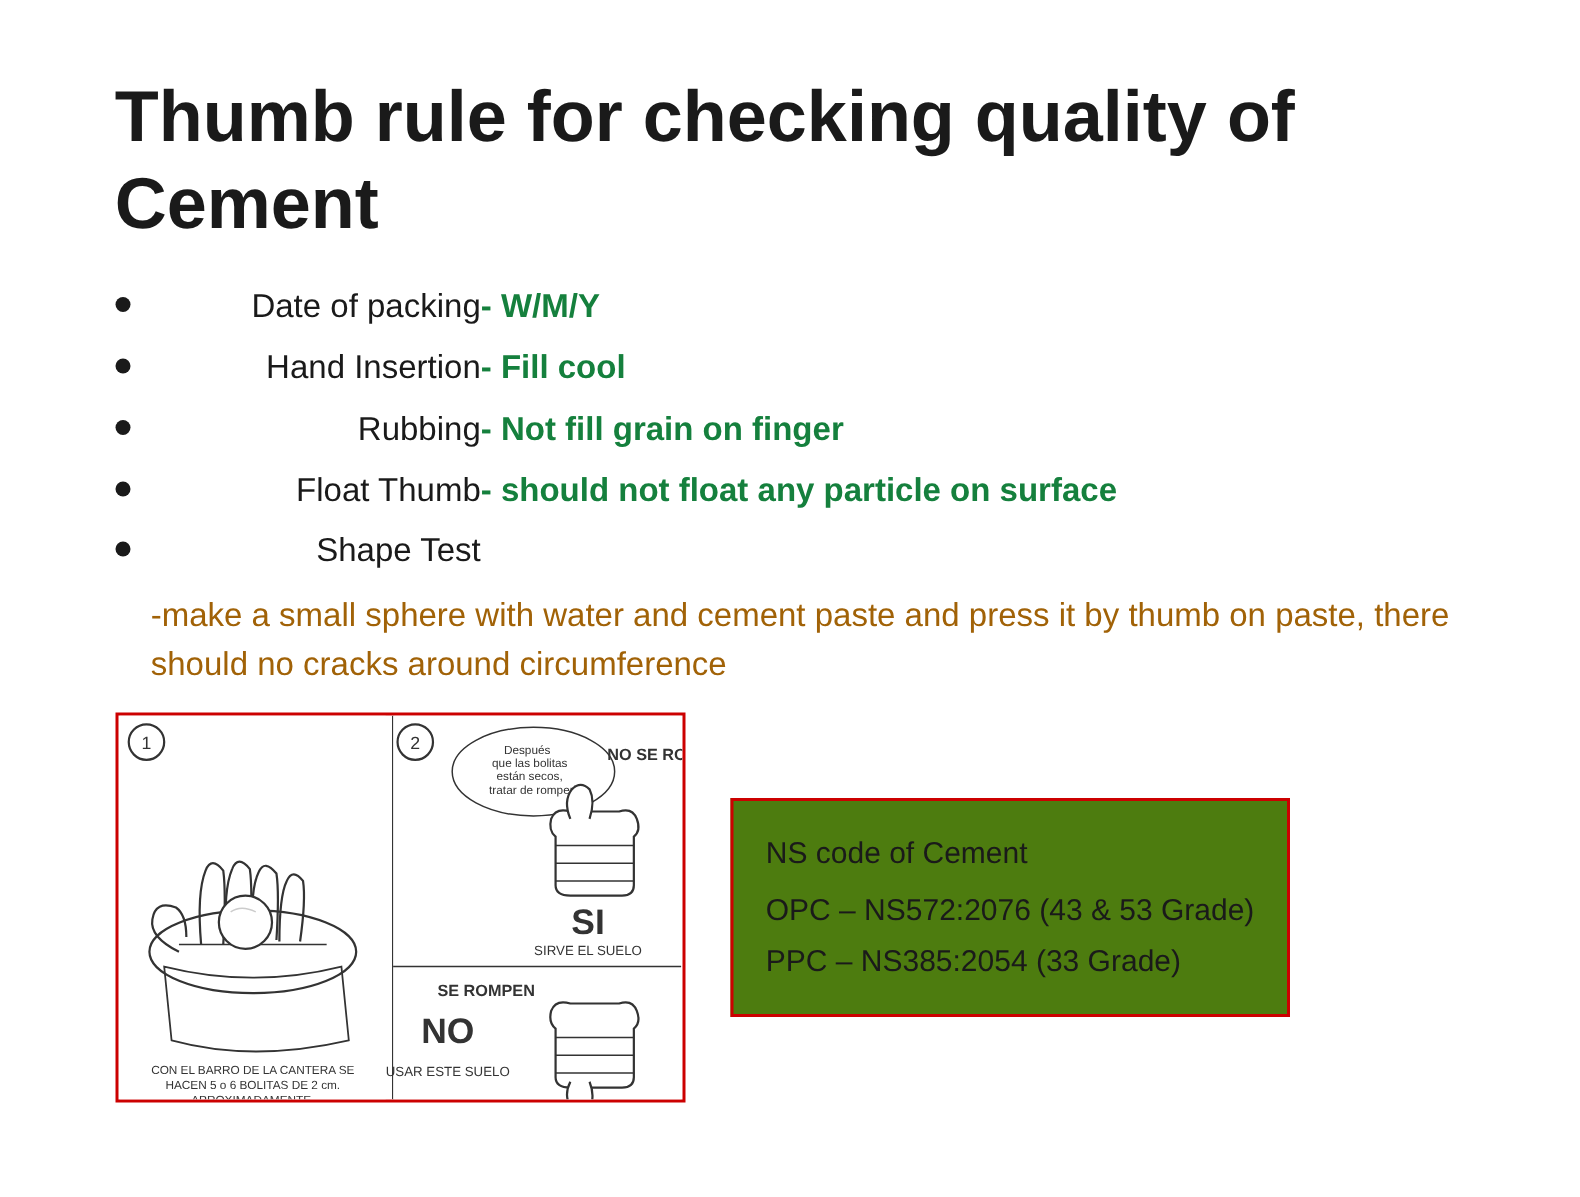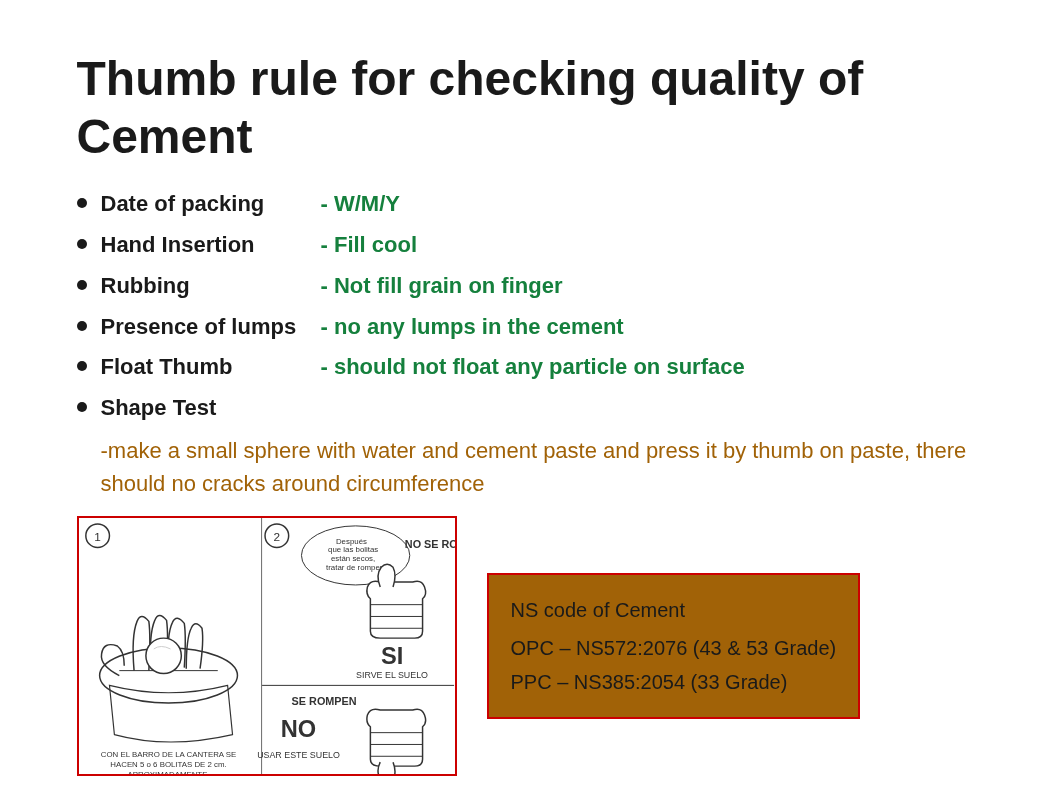--- a/index.html
+++ b/index.html
@@ -43,21 +43,22 @@
       width: 10px;
       height: 10px;
       background: #1a1a1a;
       border-radius: 50%;
       margin-top: 9px;
       margin-right: 14px;
       flex-shrink: 0;
     }
     .bullet-label {
       min-width: 220px;
-      font-weight: bold;
+      font-weight: normal;
+      text-align: right;
     }
     .bullet-value {
       font-weight: bold;
       color: #15803d;
     }
     .shape-test-block {
       margin-top: 4px;
       margin-bottom: 16px;
     }
     .shape-test-desc {
@@ -89,21 +90,21 @@
       width: 100%;
       height: 100%;
     }
     .ns-code-box {
       border: 2.5px solid #cc0000;
       padding: 18px 22px;
       min-width: 260px;
       font-size: 20px;
       color: #1a1a1a;
       line-height: 1.7;
-      background: #a16207;
+      background: #4d7c0f;
       align-self: center;
     }
     .ns-title {
       font-size: 20px;
       font-weight: normal;
       margin-bottom: 4px;
     }
     .ns-line {
       font-size: 20px;
     }
@@ -122,25 +123,20 @@
     </li>
       <li class="bullet-item">
       <span class="bullet-dot"></span>
       <span class="bullet-label">Hand Insertion</span>
       <span class="bullet-value">- Fill cool</span>
     </li>
       <li class="bullet-item">
       <span class="bullet-dot"></span>
       <span class="bullet-label">Rubbing</span>
       <span class="bullet-value">- Not fill grain on finger</span>
-    </li>
-      <li class="bullet-item">
-      <span class="bullet-dot"></span>
-      <span class="bullet-label">Presence of lumps</span>
-      <span class="bullet-value">- no any lumps in the cement</span>
     </li>
       <li class="bullet-item">
       <span class="bullet-dot"></span>
       <span class="bullet-label">Float Thumb</span>
       <span class="bullet-value">- should not float any particle on surface</span>
     </li>
     </ul>
 
   <div class="shape-test-block">
     <div class="bullet-item">

